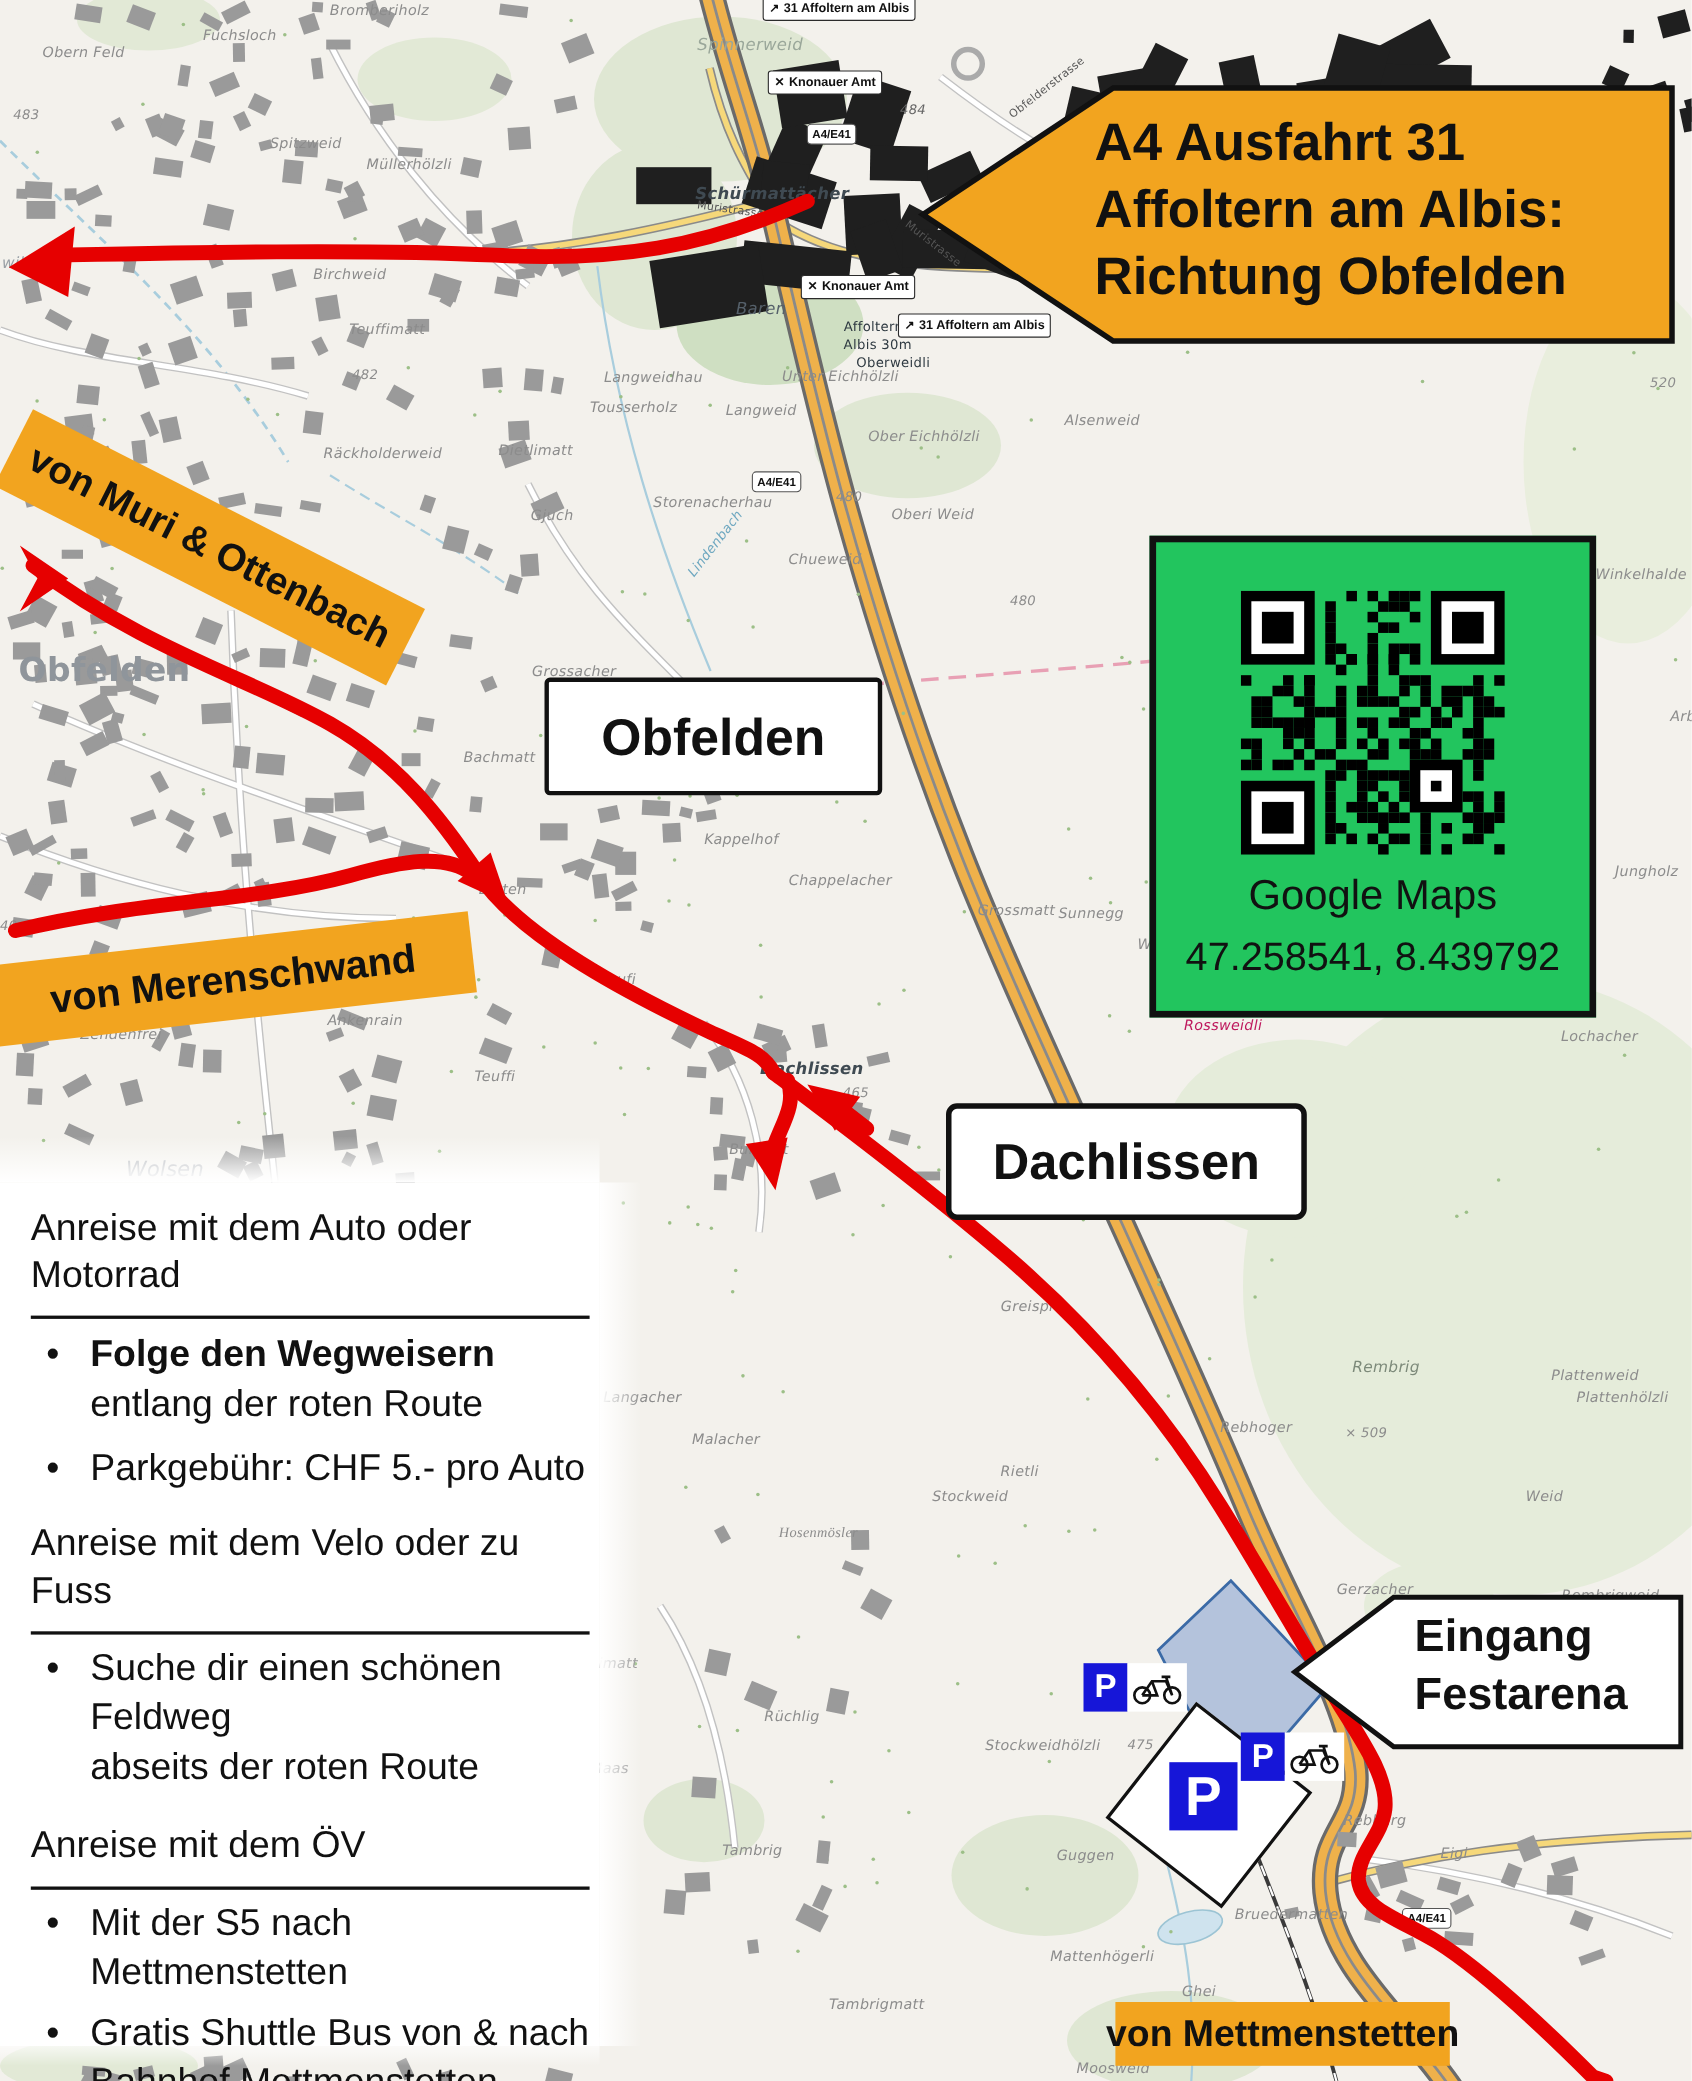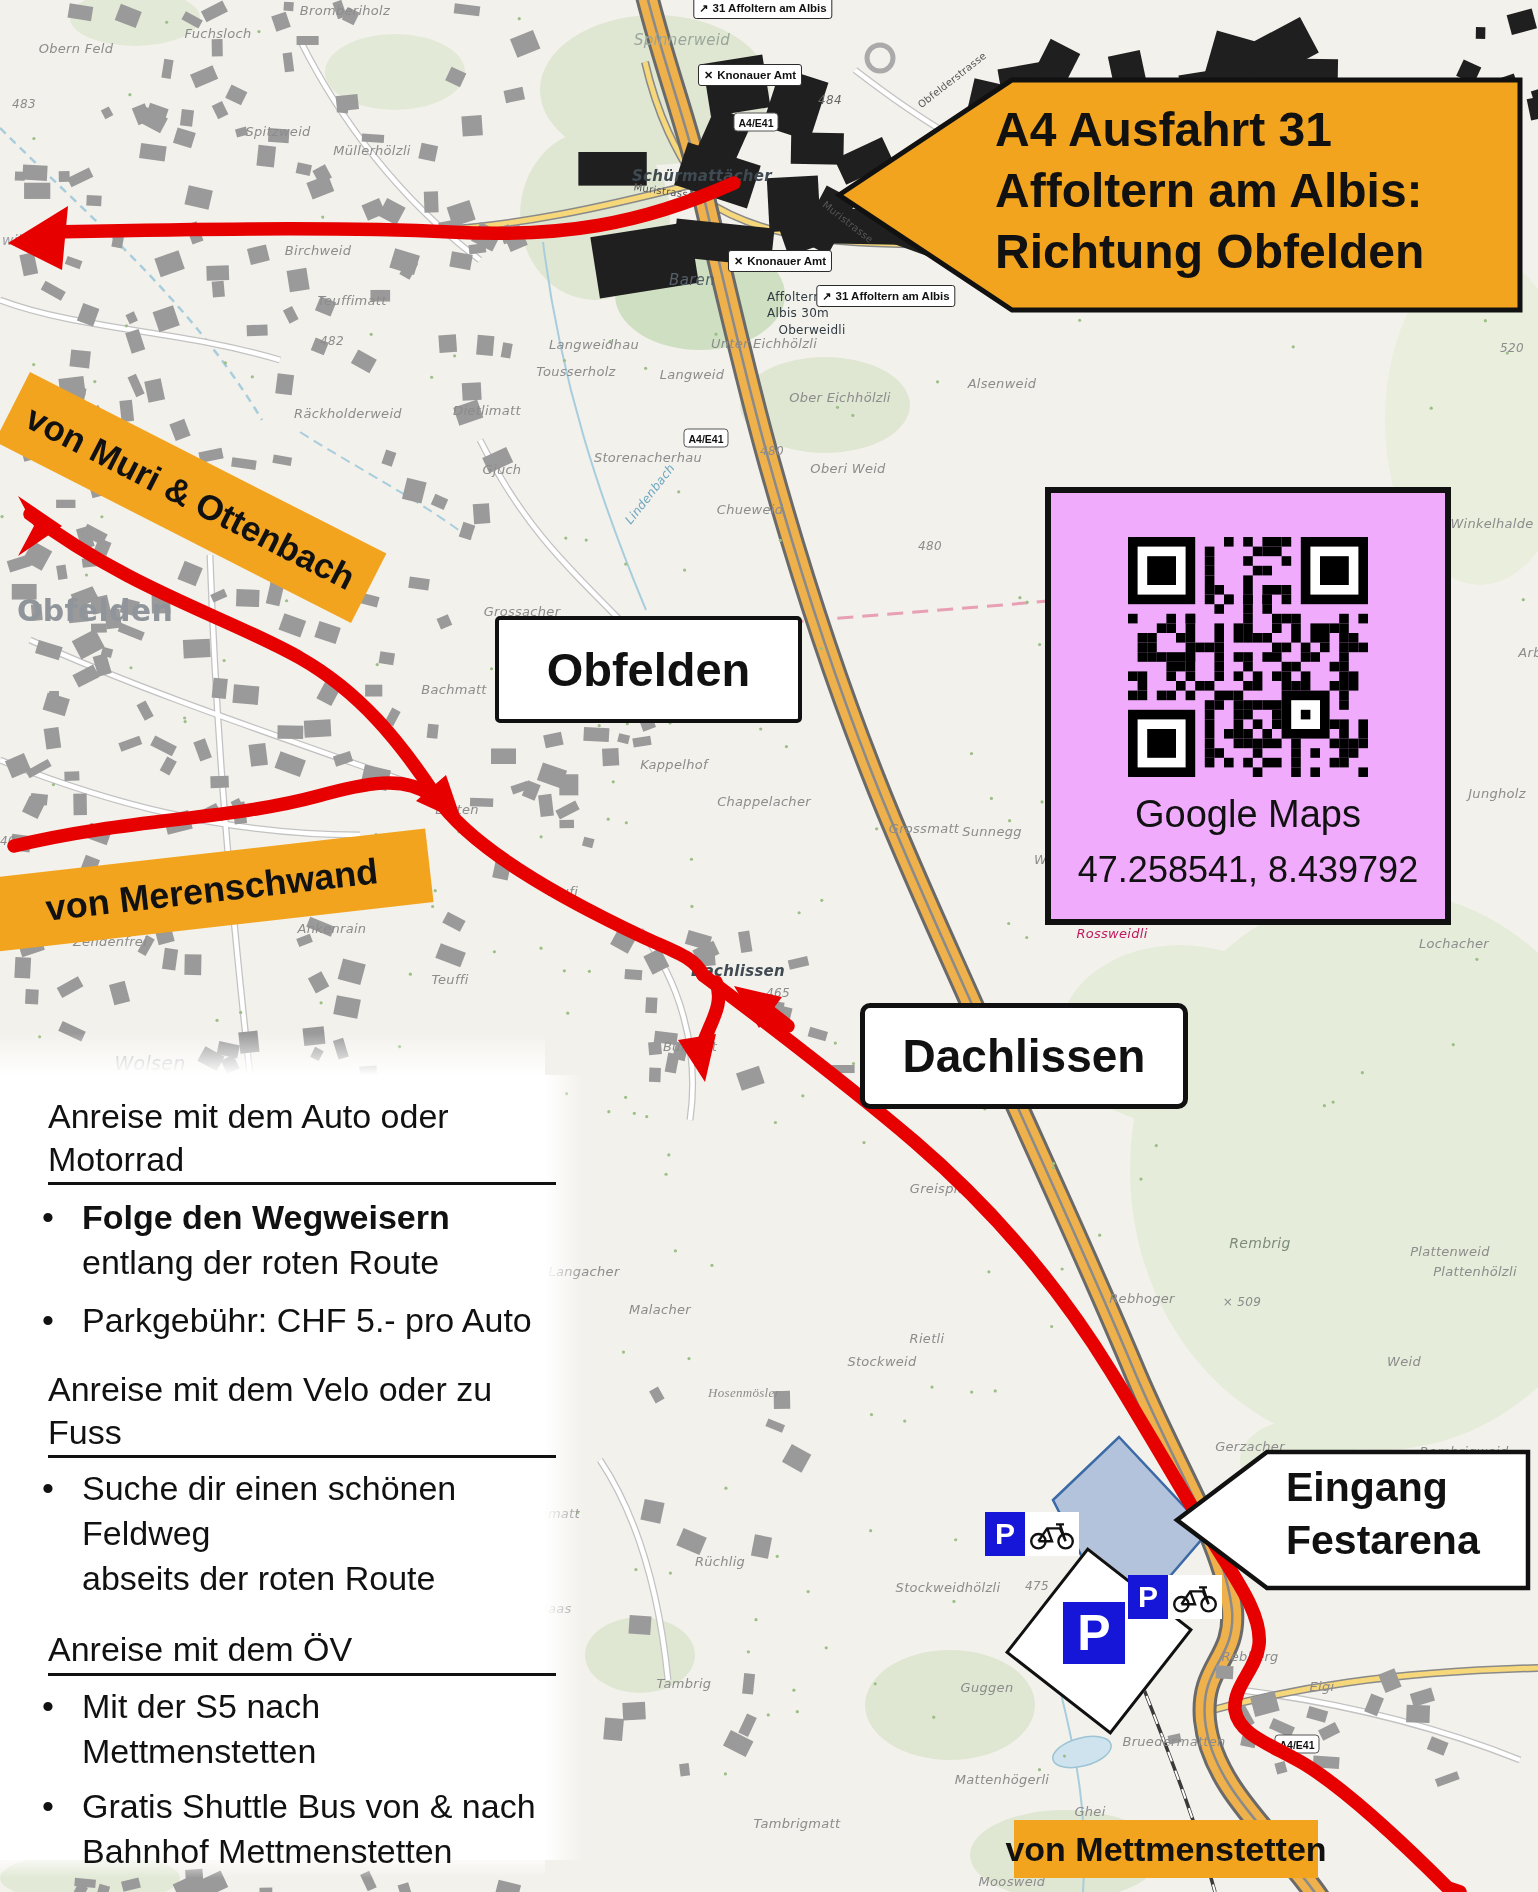--- a/index.html
+++ b/index.html
@@ -25,42 +25,42 @@
   .pbox{position:absolute;background:#fff;border:4px solid #111;display:flex;align-items:center;justify-content:center;
         font-weight:600;z-index:6;}
   #box-obfelden{left:495px;top:616px;width:299px;height:99px;border-radius:5px;font-size:47px;}
   #box-dachlissen{left:860px;top:1003px;width:318px;height:96px;border-width:5px;border-radius:10px;font-size:46px;}
   
   .signtext{position:absolute;z-index:7;font-weight:700;color:#111;}
   #exit-sign-text{left:995px;top:99px;width:540px;font-size:48px;line-height:61px;}
   #entrance-sign-text{left:1286px;top:1461px;font-size:41px;line-height:53px;}
   
   #qr-card{position:absolute;left:1045px;top:487px;width:406px;height:438px;box-sizing:border-box;
-           background:#f0abfc;border:6px solid #111;z-index:6;text-align:center;}
+           background:#22c55e;border:6px solid #111;z-index:6;text-align:center;}
   #qr{display:block;margin:44px auto 0 auto;}
   .qr-caption{font-size:38px;margin-top:16px;}
   .qr-coords{font-size:36px;margin-top:13px;}
   
   .bp{position:absolute;display:flex;height:44px;z-index:5;}
   .bp .p{width:40px;background:#1616D8;color:#fff;display:flex;align-items:center;justify-content:center;
          font-weight:700;font-size:30px;}
   .bp .bike{width:54px;background:#fff;display:flex;align-items:center;justify-content:center;}
   #bp1{left:985px;top:1512px;} #bp2{left:1128px;top:1575px;}
   #p-diamond{position:absolute;left:1032px;top:1574px;width:128px;height:128px;background:#fff;
              border:3px solid #111;transform:rotate(38deg);z-index:4;}
   #p-big{position:absolute;left:1063px;top:1602px;width:62px;height:62px;background:#1616D8;color:#fff;
          display:flex;align-items:center;justify-content:center;font-weight:700;font-size:50px;z-index:5;}
   
   #info-panel{position:absolute;left:0;top:1075px;width:545px;height:785px;background:#fff;z-index:8;
               padding:20px 0 0 28px;box-sizing:border-box;font-size:34px;}
   .fade{position:absolute;z-index:8;}
   #fade-top{left:0;top:1033px;width:545px;height:42px;background:linear-gradient(to bottom,rgba(255,255,255,0),#fff);}
   #fade-right{left:545px;top:1075px;width:38px;height:785px;background:linear-gradient(to right,#fff,rgba(255,255,255,0));}
   #fade-bottom{left:0;top:1852px;width:545px;height:26px;background:linear-gradient(to bottom,#fff,rgba(255,255,255,0));}
-  .h{width:508px;padding-bottom:2px;border-bottom:3px solid #111;line-height:1.25;margin-left:20px;}
+  .h{width:508px;padding-bottom:16px;border-bottom:3px solid #111;line-height:1.25;}
   .bullet{display:flex;padding-left:14px;line-height:45px;}
   .bullet::before{content:"•";width:40px;flex:none;}
   .bld{font-weight:700;display:block;}
   .mt10{margin-top:10px}.mt13{margin-top:13px}.mt25{margin-top:25px}.mt8{margin-top:8px}.mt27{margin-top:27px}
 </style>
 </head>
 <body>
 
 <div class="stage">
 

